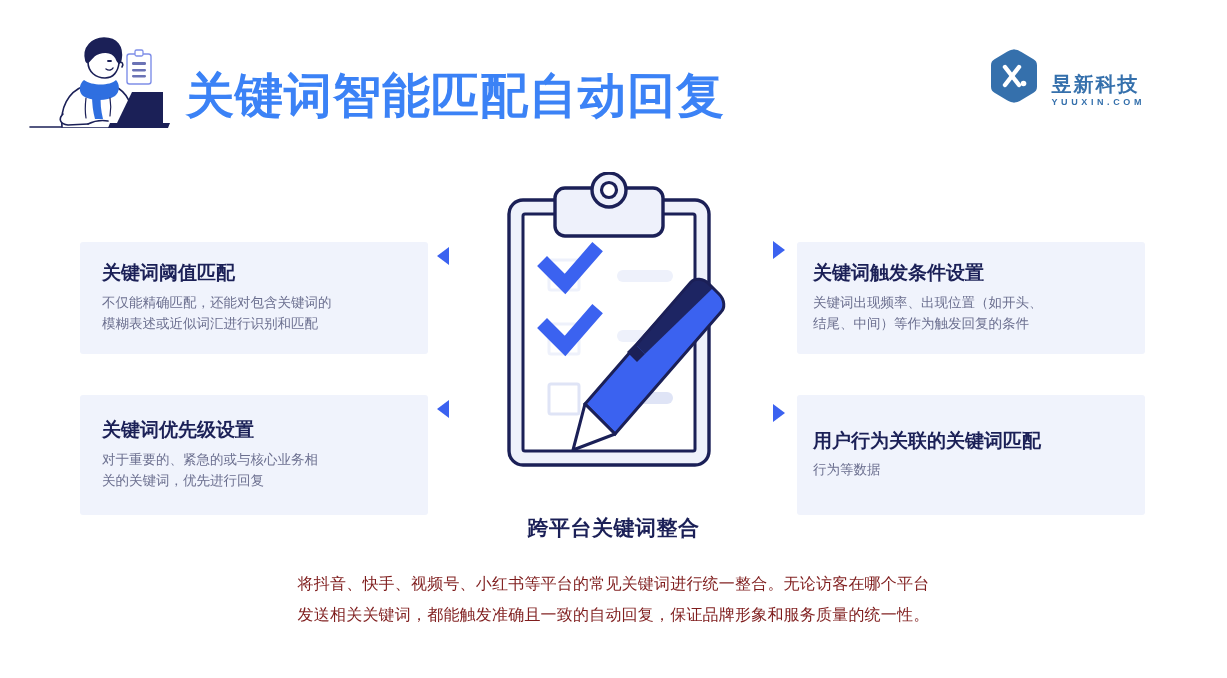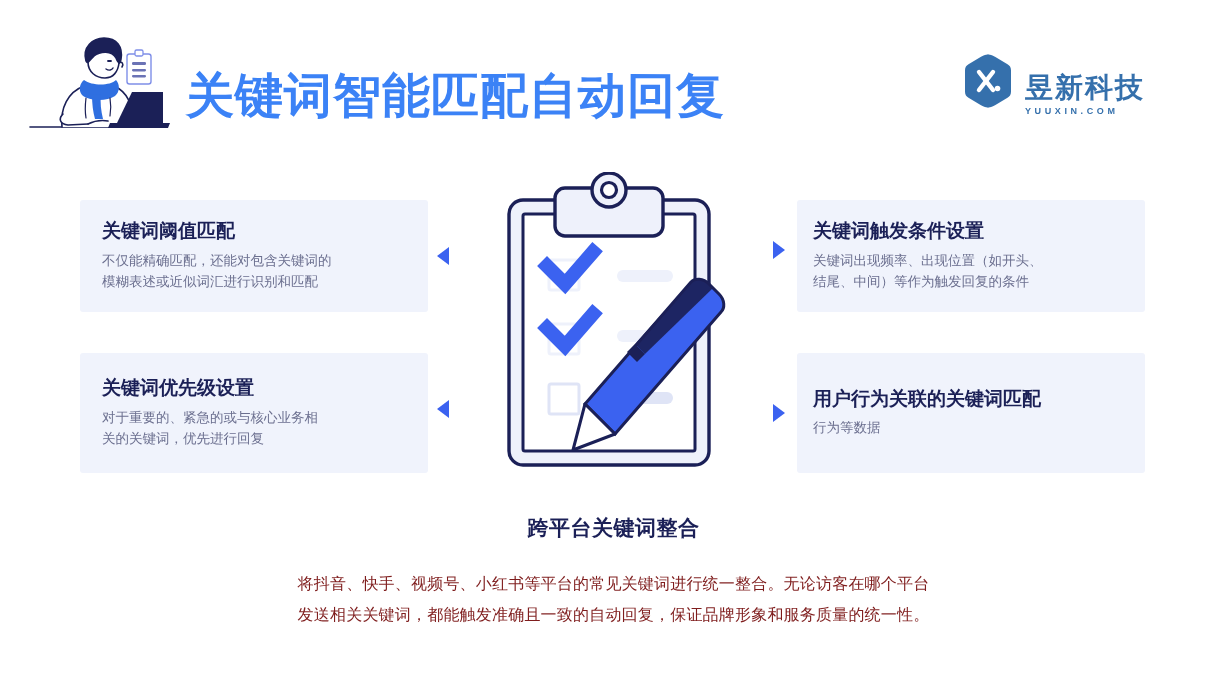--- a/index.html
+++ b/index.html
@@ -18,29 +18,29 @@
 
   .page-title {
     position:absolute; left:186px; top:64px;
     font-size:48px; font-weight:700; color:#3b82f6;
     letter-spacing:1px; white-space:nowrap;
   }
 
   .brand { position:absolute; right:82px; top:44px; display:flex; align-items:center; gap:11px; }
   .brand-mark { width:52px; height:56px; flex:0 0 auto; }
   .brand-text { display:flex; flex-direction:column; justify-content:center; }
-  .brand-name { font-size:28px; font-weight:700; color:#3570ac; letter-spacing:2px; line-height:1.1;margin-top:29px; }
+  .brand-name { font-size:20px; font-weight:700; color:#3570ac; letter-spacing:2px; line-height:1.1;margin-top:29px; }
   .brand-domain { font-size:9px; font-weight:700; color:#3570ac; letter-spacing:3.6px; line-height:1.3; margin-top:2px; }
 
   
   .card {
     position:absolute; width:348px;
     background:#f0f3fc; border-radius:3px;
     padding:16px 20px 16px 22px;
-    display:flex; flex-direction:column; justify-content:center;
+    display:flex; flex-direction:column; justify-content:center;margin-top:42px;
   }
   .card.left  { left:80px; }
   .card.right { left:797px; padding-left:16px; }
   .card.row1 { top:200px; height:112px; }
   .card.row2 { top:353px; height:120px; }
 
   .card-title {
     font-size:19px; font-weight:700; color:#1b2057;
     line-height:1.3; margin-bottom:7px; white-space:nowrap;
   }

